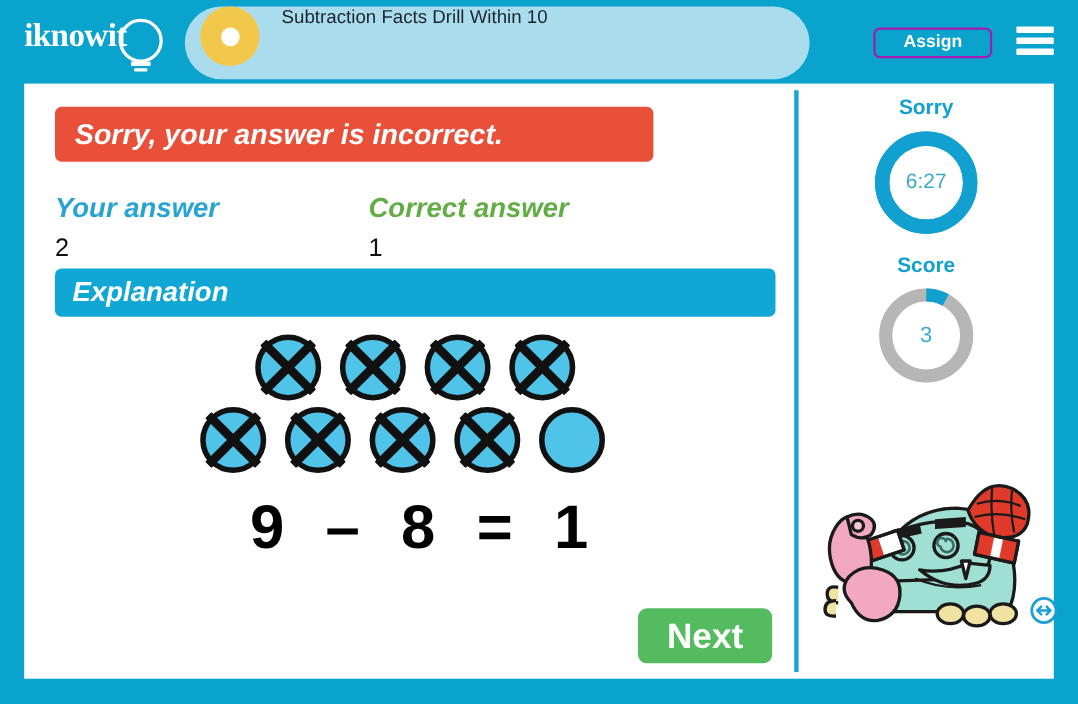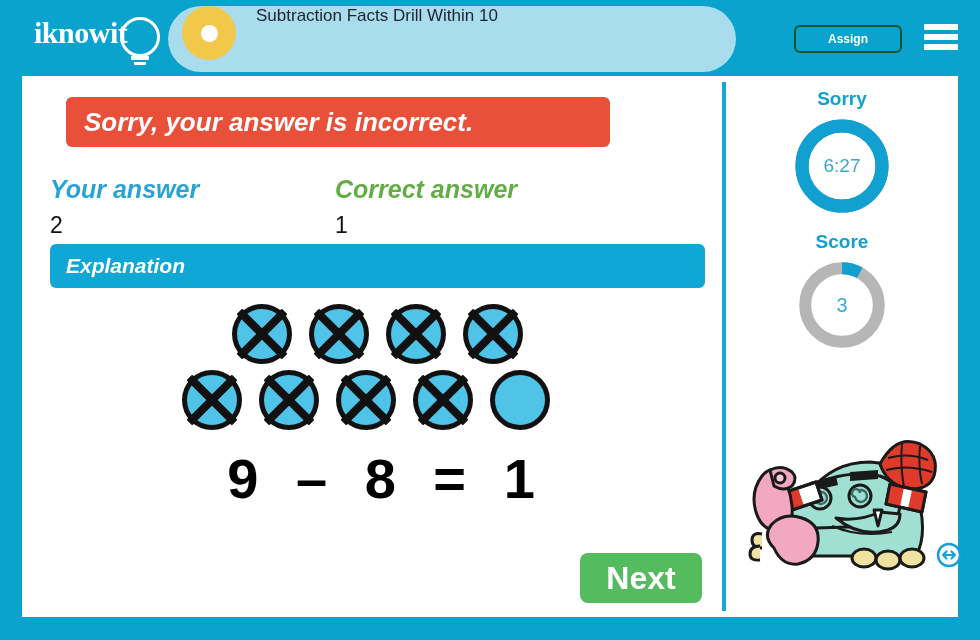--- a/index.html
+++ b/index.html
@@ -22,21 +22,21 @@
 
   
   .header {
     position: absolute;
     left: 0; top: 0;
     width: 980px; height: 76px;
     background: #0aa3ce;
   }
   .logo {
     position: absolute;
-    left: 34px; top: 16px;
+    left: 22px; top: 16px;
     width: 140px; height: 48px;
     color: #ffffff;
   }
   .logo-text {
     font-family: "Liberation Serif", serif;
     font-weight: bold;
     font-size: 30px;
     letter-spacing: -0.5px;
     color: #ffffff;
     line-height: 34px;
@@ -93,25 +93,25 @@
     margin-left: 20px;
     font-size: 17px;
     color: #1c2330;
     white-space: nowrap;
   }
 
   .assign-btn {
     position: absolute;
     right: 78px; top: 25px;
     min-width: 108px; height: 28px;
-    border: 2px solid #14532d;
+    border: 2px solid #a21caf;
     border-radius: 6px;
     background: transparent;
     color: #ffffff;
-    font-size: 12px;
+    font-size: 16px;
     font-weight: bold;
     line-height: 24px;
     text-align: center;
     padding: 0 12px;
     cursor: pointer;
   }
 
   .menu-btn {
     position: absolute;
     right: 22px; top: 22px;
@@ -146,21 +146,21 @@
 
   
   .main {
     position: absolute;
     left: 0; top: 0;
     width: 700px; height: 541px;
   }
 
   .result-row {
     position: absolute;
-    left: 44px; top: 21px;
+    left: 28px; top: 21px;
     width: 740px; height: 50px;
   }
   .result-banner {
     position: absolute;
     left: 0; top: 0;
     width: 544px; height: 50px;
     background: #e8503a;
     border-radius: 6px;
     display: flex;
     align-items: center;
@@ -215,21 +215,21 @@
     left: 28px; top: 168px;
     width: 655px; height: 44px;
     background: #11a7d4;
     border-radius: 6px;
     display: flex;
     align-items: center;
   }
   .explanation-text {
     margin-left: 16px;
     color: #ffffff;
-    font-size: 21px;
+    font-size: 25px;
     font-weight: bold;
     font-style: italic;
     text-align: center;
   }
 
   
   .counters {
     position: absolute;
     left: 28px; top: 228px;
     width: 655px; height: 135px;

